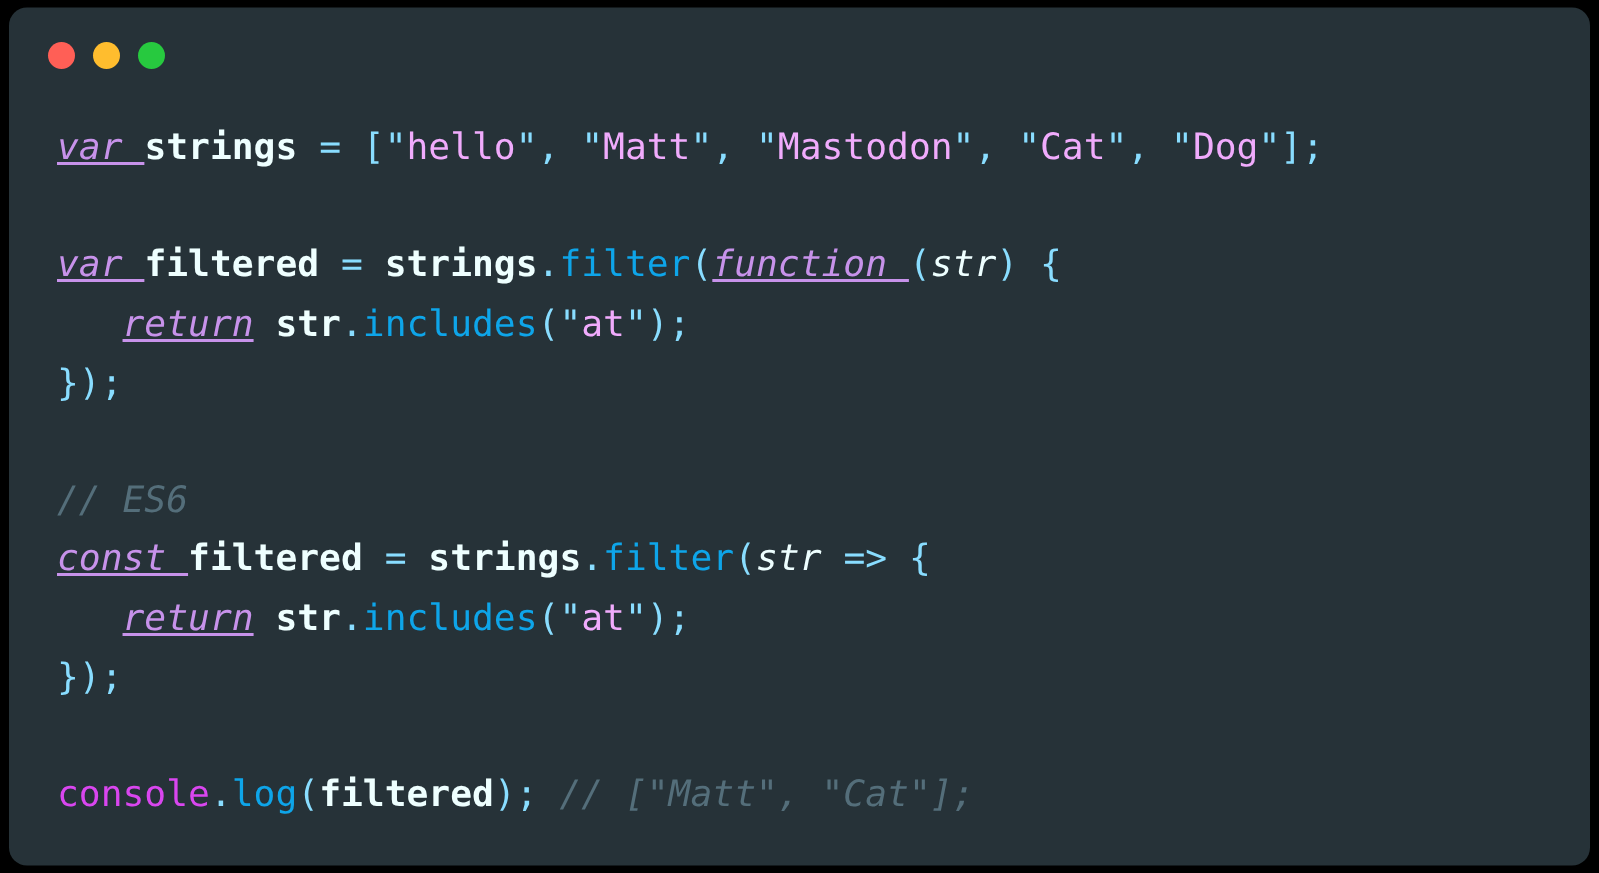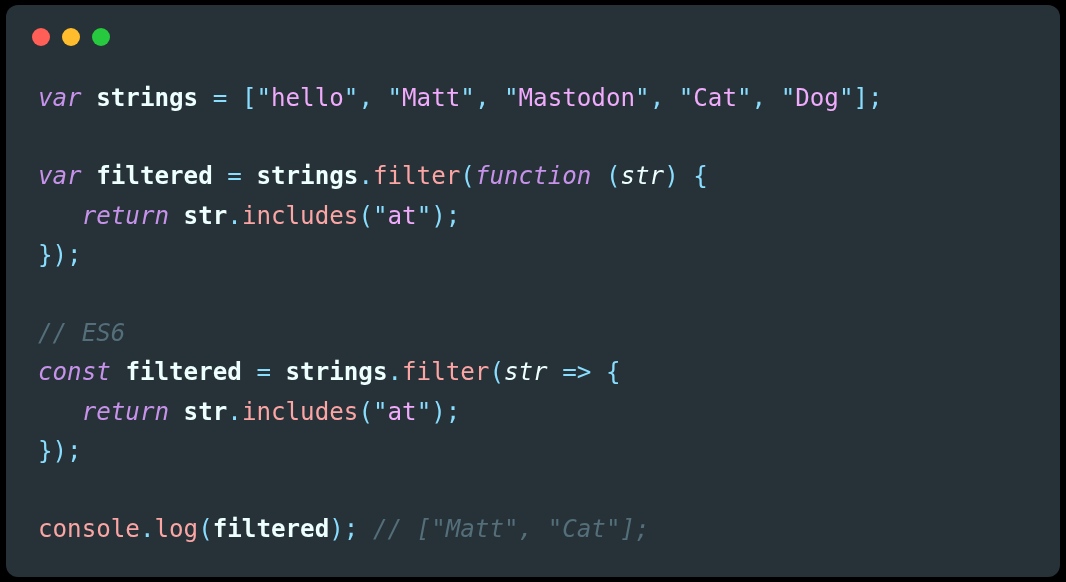--- a/index.html
+++ b/index.html
@@ -28,31 +28,31 @@
     height:24px;
   }
   .dot { width:18px; height:18px; border-radius:50%; }
   .code {
     padding:30px 32px 0 32px;
     font-size:24.2px;
     line-height:1.62;
     white-space:pre;
     color:#eeffff;
   }
-  .kw      { color:#c792ea; font-style:italic; }
+  .kw      { color:#c792ea; font-style:italic;text-decoration:underline; }
   .var     { color:#eeffff;font-weight:bold; }
   .op      { color:#89ddff; }
   .opi     { color:#89ddff; font-style:italic; }
   .punct   { color:#89ddff; }
   .str-q   { color:#89ddff; }
   .str     { color:#f0abfc; }
-  .fn      { color:#fca5a5; }
+  .fn      { color:#0ea5e9; }
   .param   { color:#eeffff; font-style:italic; }
   .comment { color:#546e7a; font-style:italic; }
-  .builtin { color:#fca5a5; }
+  .builtin { color:#d946ef; }
 </style>
 </head>
 <body>
 
 <div class="window">
   <div class="titlebar">
     <div class="dot" style="background:#ff5f56"></div>
     <div class="dot" style="background:#ffbd2e"></div>
     <div class="dot" style="background:#27c93f"></div>
   </div>

